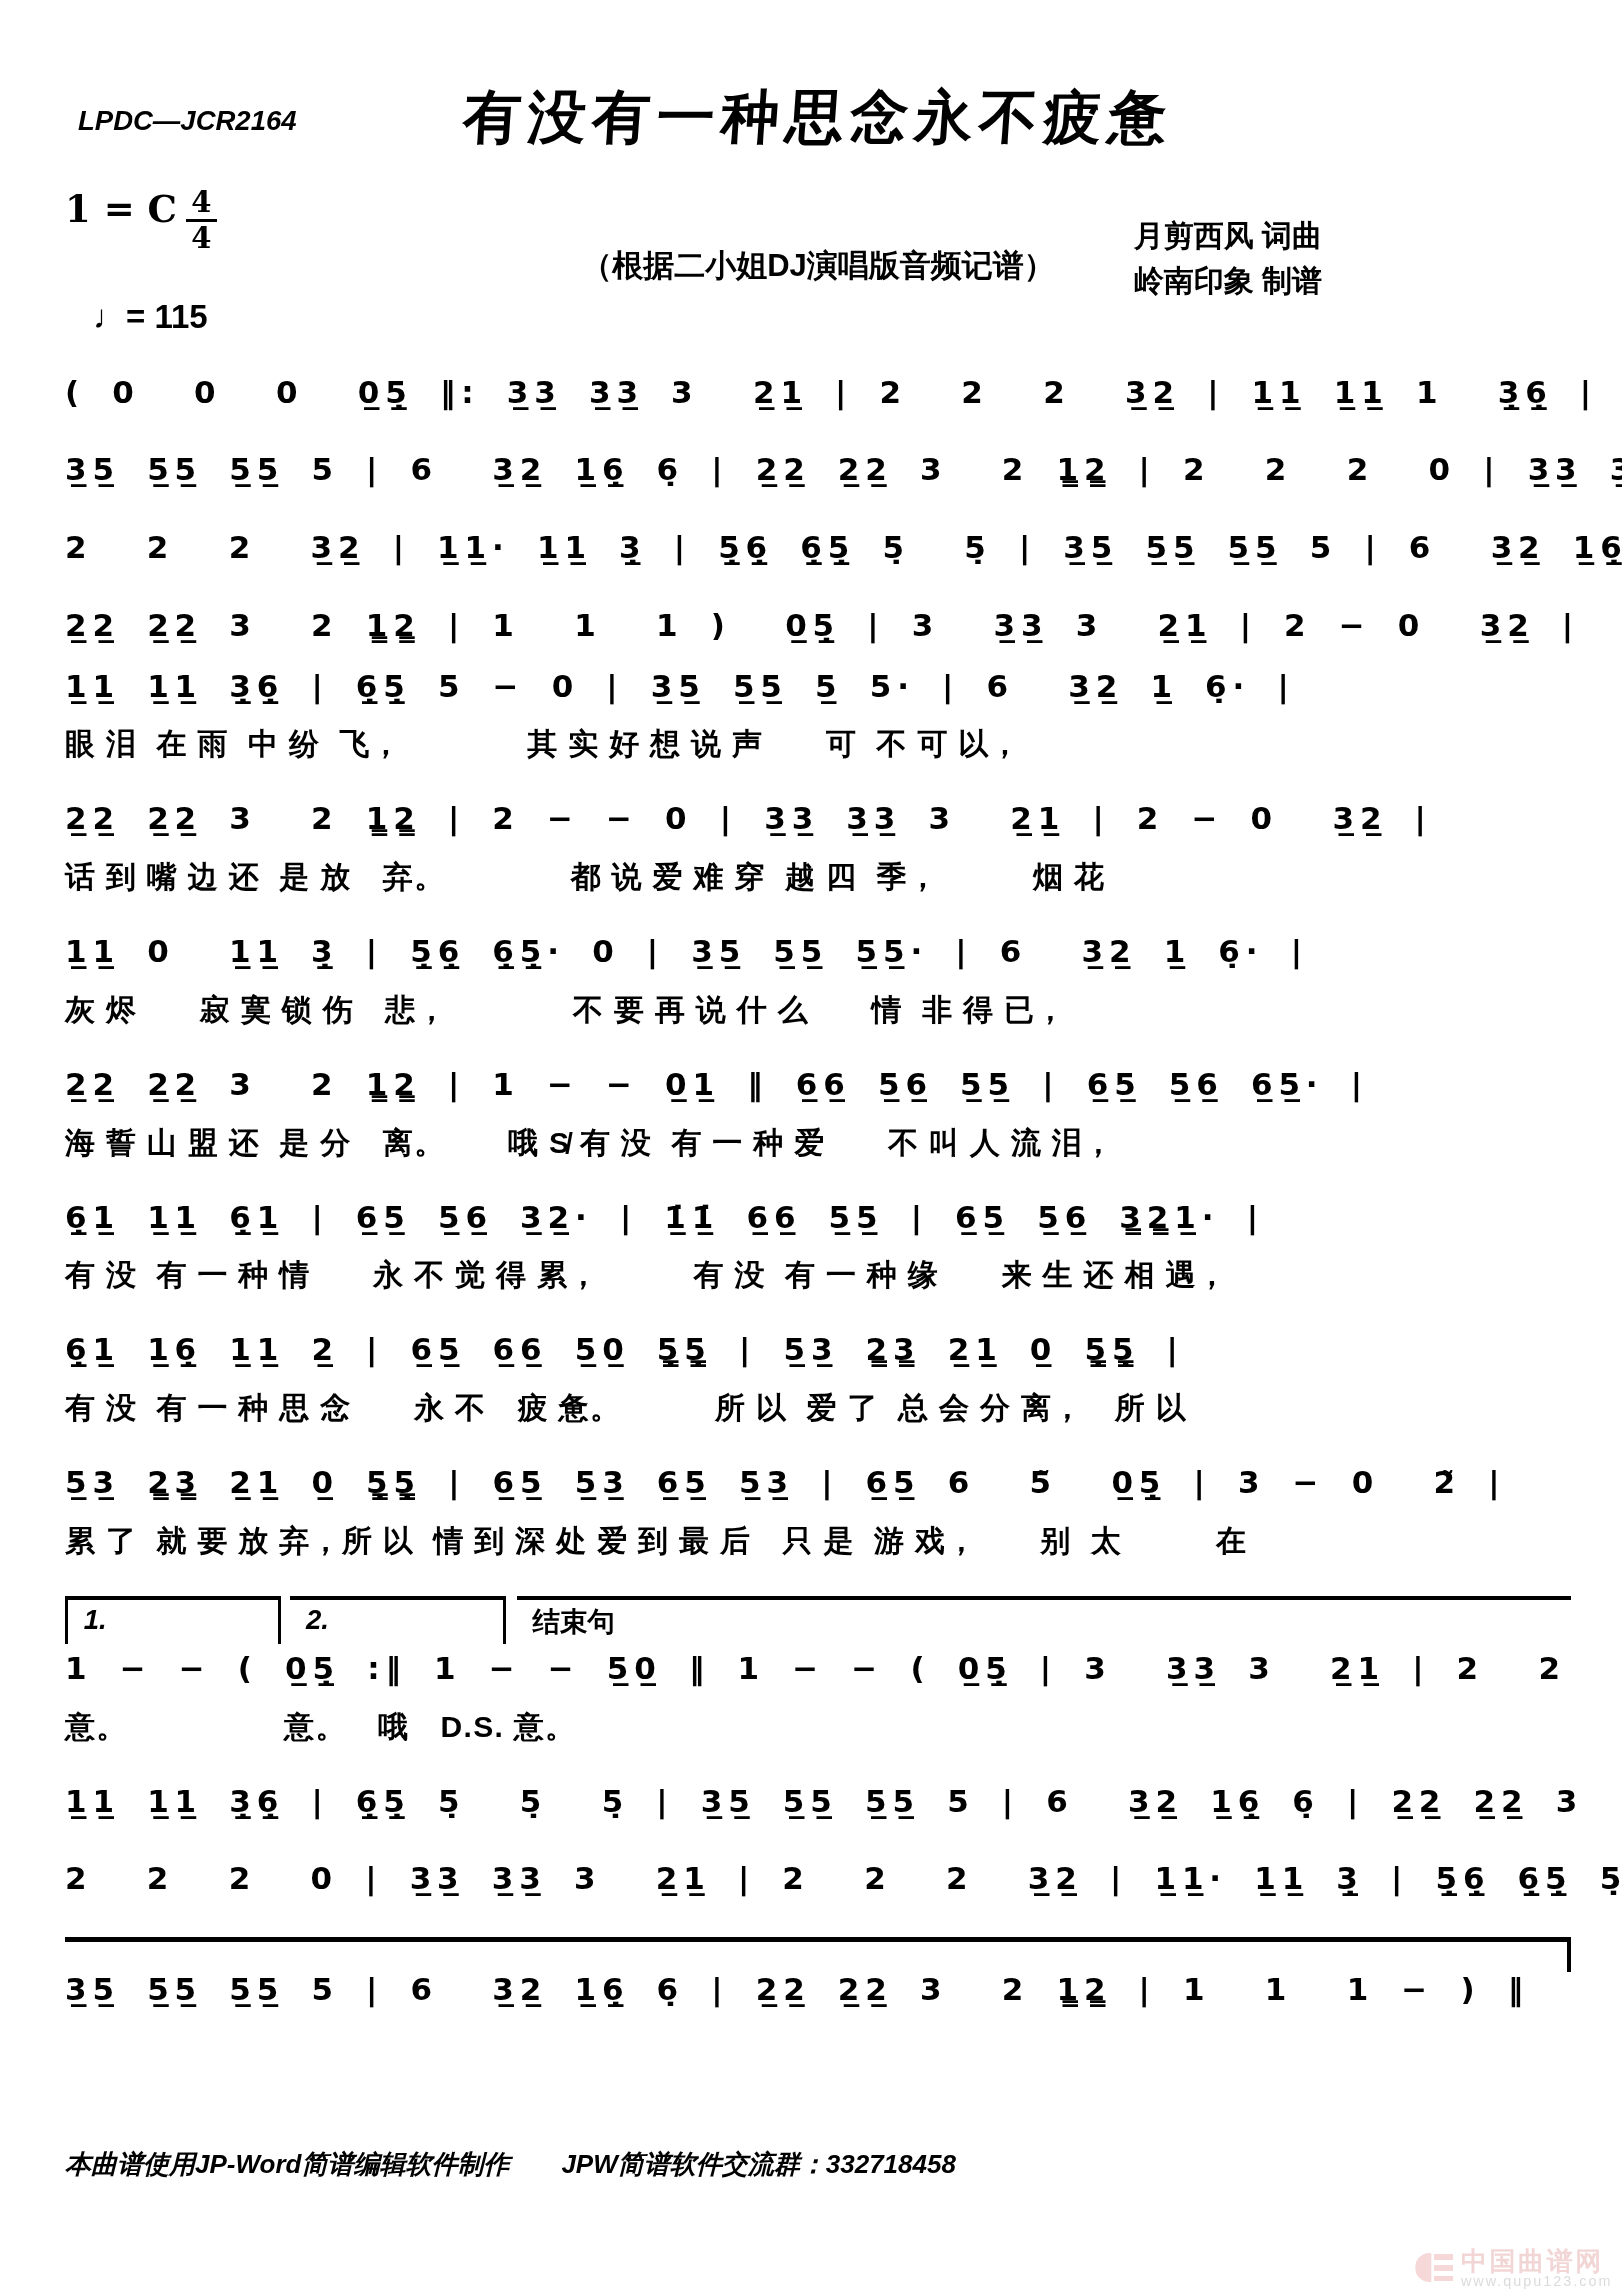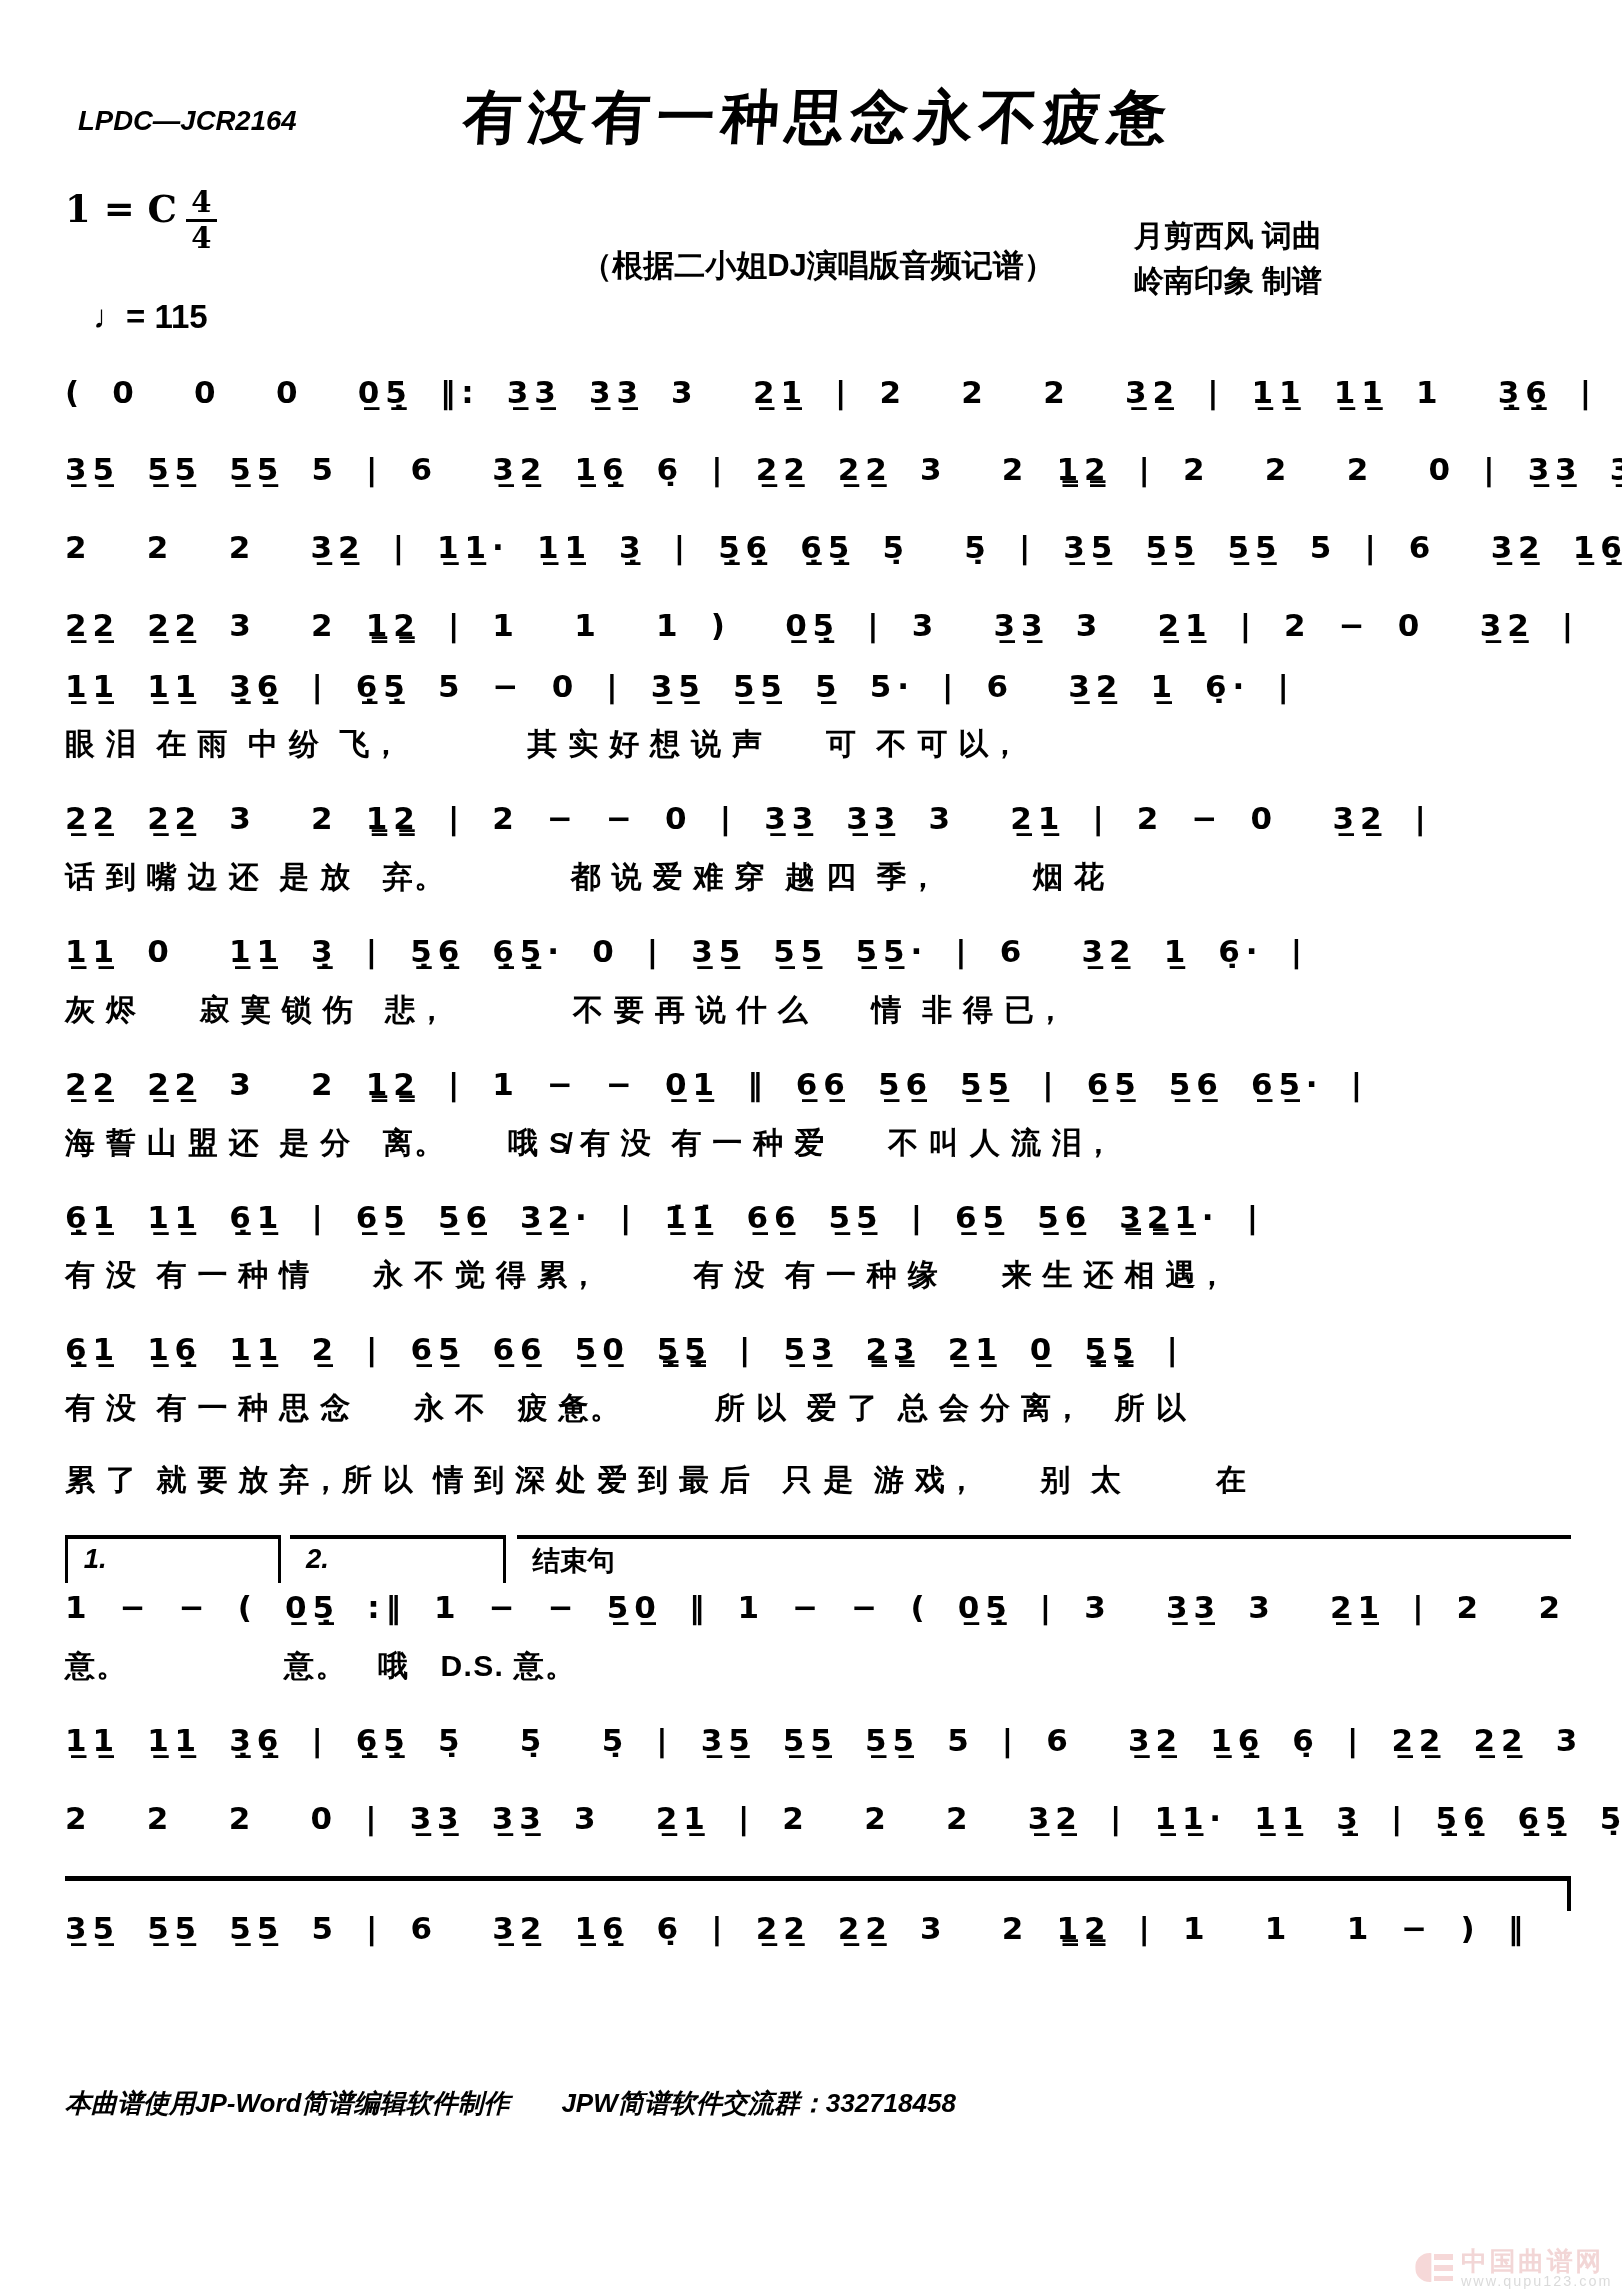--- a/index.html
+++ b/index.html
@@ -155,20 +155,21 @@
       </div>
       <div class="sys haslyr">
         <div class="music-line">6̲̣1̲ 1̲1̲ 6̲̣1̲ | 6̲5̲ 5̲6̲ 3̲2̲· | 1̲̇1̲̇ 6̲6̲ 5̲5̲ | 6̲5̲ 5̲6̲ 3̳2̳1̲· |</div>
         <div class="lyric-line">有 没  有 一 种 情　　永 不 觉 得 累，　　　有 没  有 一 种 缘　　来 生 还 相 遇，</div>
       </div>
       <div class="sys haslyr">
         <div class="music-line">6̲̣1̲ 1̲6̲̣ 1̲1̲ 2̲ | 6̲5̲ 6̲6̲ 5̲0̲ 5̳̣5̳̣ | 5̲3̲ 2̳3̳ 2̲1̲ 0̲ 5̳̣5̳̣ |</div>
         <div class="lyric-line">有 没  有 一 种 思 念　　永 不　疲 惫。　　　所 以  爱 了  总 会 分 离，　所 以</div>
       </div>
       <div class="sys haslyr">
+        <div class="music-line">5̲3̲ 2̳3̳ 2̲1̲ 0̲ 5̳̣5̳̣ | 6̲5̲ 5̲3̲ 6̲5̲ 5̲3̲ | 6̲5̲ 6  5̃  0̲5̲̣ | 3 − 0  2̃ |</div>
         <div class="lyric-line">累 了  就 要 放 弃，所 以  情 到 深 处 爱 到 最 后　只 是  游 戏，　　别  太　　　在</div>
       </div>
       <div class="volta-row">
         <div class="volta volta-first"><span class="volta-label">1.</span></div>
         <div class="volta volta-second"><span class="volta-label">2.</span></div>
         <div class="volta volta-ending"><span class="volta-label">结束句</span></div>
       </div>
       <div class="sys haslyr">
         <div class="music-line">1 − − ( 0̲5̲̣ :‖ 1 − − 5̲0̲ ‖ 1 − − ( 0̲5̲̣ | 3  3̲3̲ 3  2̲1̲ | 2  2  2  3̲2̲ |</div>
         <div class="lyric-line">意。　　　　　意。　哦　D.S. 意。</div>

